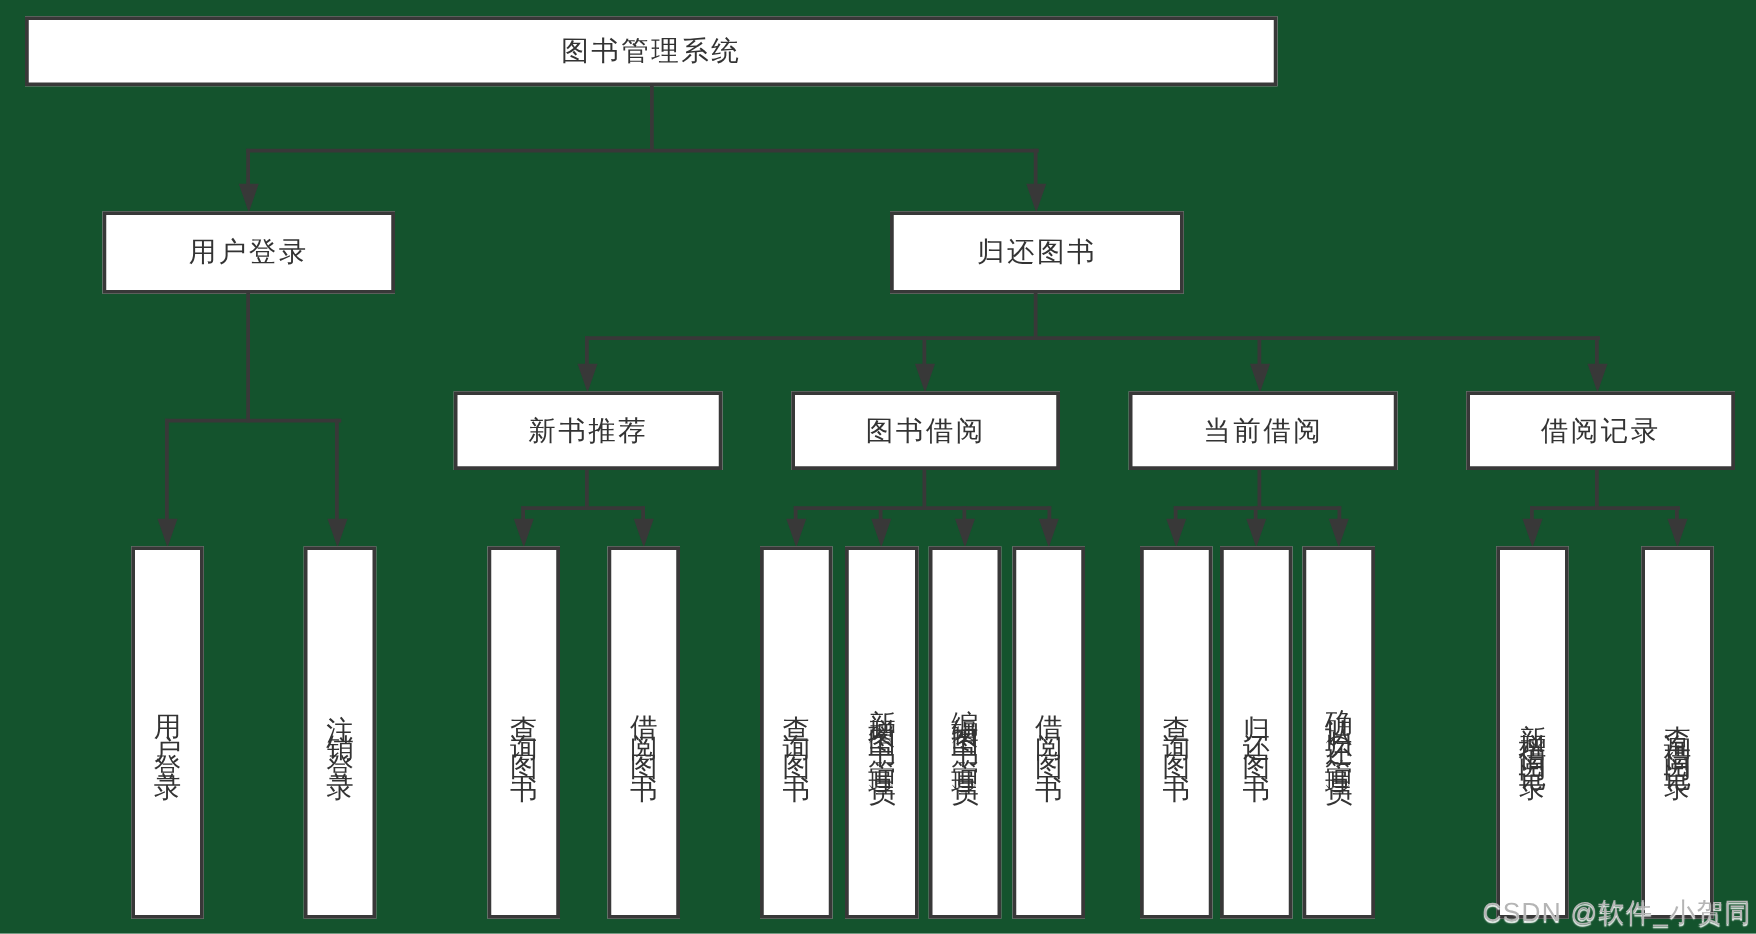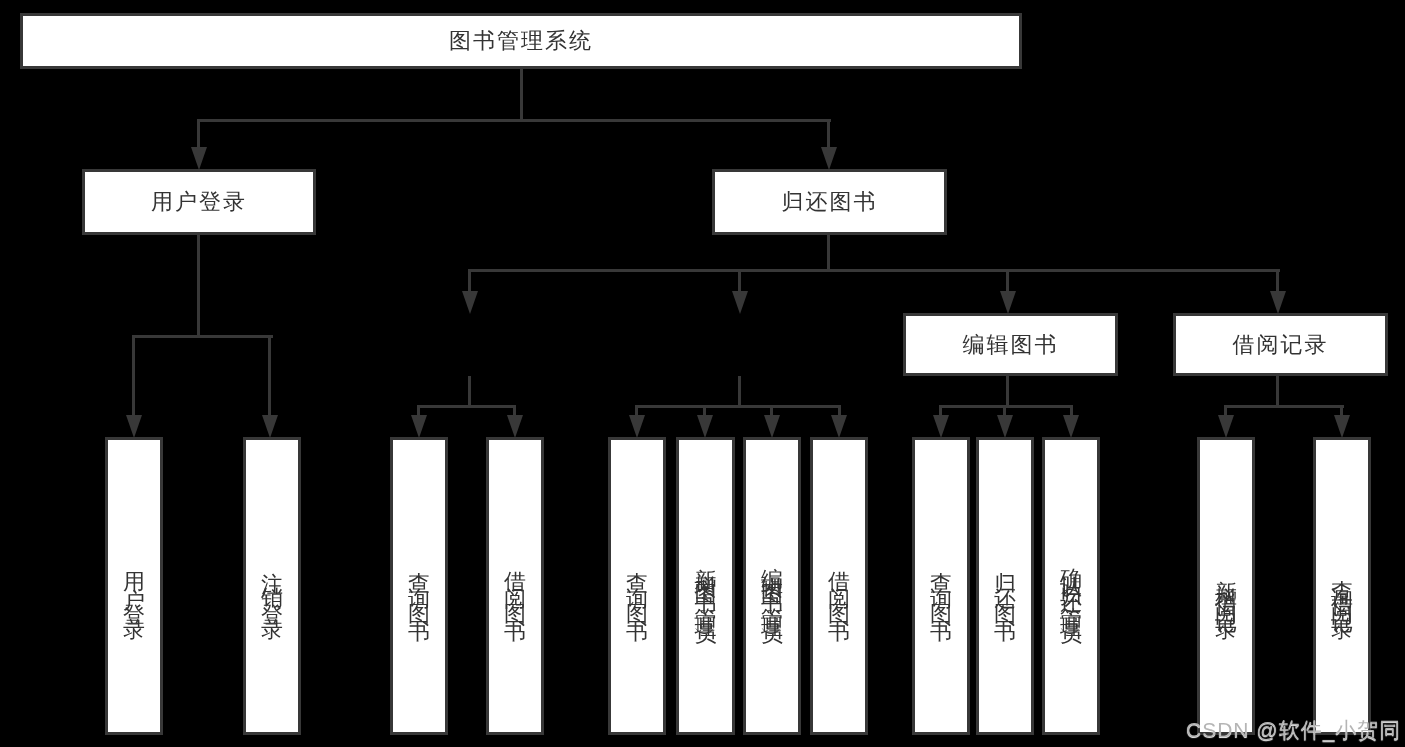--- a/index.html
+++ b/index.html
@@ -1,21 +1,21 @@
 <!DOCTYPE html>
 <html><head>
 <meta charset="utf-8">
 <style>
   * { box-sizing: border-box; margin: 0; padding: 0; }
   html, body { background: #ffffff; }
   .canvas {
     position: relative;
     width: 1405px;
     height: 747px;
-    background: #000000;
+    background: #14532d;
     font-family: "Liberation Sans", "DejaVu Sans", sans-serif;
     color: #333333;
     overflow: hidden;
   }
   .box {
     position: absolute;
     border: 3px solid #383838;
     background: #ffffff;
     display: grid;
     place-items: center;
@@ -87,21 +87,23 @@
   <div class="line" style="left:468px;top:269px;width:812px;height:3px"></div>
   <div class="line" style="left:468px;top:269px;width:3px;height:24px"></div>
   <div class="line" style="left:738px;top:269px;width:3px;height:24px"></div>
   <div class="line" style="left:1006px;top:269px;width:3px;height:24px"></div>
   <div class="line" style="left:1276px;top:269px;width:3px;height:24px"></div>
   <div class="arrow" style="left:462px;top:291px"></div>
   <div class="arrow" style="left:732px;top:291px"></div>
   <div class="arrow" style="left:1000px;top:291px"></div>
   <div class="arrow" style="left:1270px;top:291px"></div>
 
-  <div class="box" style="left:903px;top:313px;width:215px;height:63px">编辑图书</div>
+  <div class="box" style="left:363px;top:313px;width:215px;height:63px">新书推荐</div>
+  <div class="box" style="left:633px;top:313px;width:215px;height:63px">图书借阅</div>
+  <div class="box" style="left:903px;top:313px;width:215px;height:63px">当前借阅</div>
   <div class="box" style="left:1173px;top:313px;width:215px;height:63px">借阅记录</div>
 
   <div class="line" style="left:468px;top:376px;width:3px;height:32px"></div>
   <div class="line" style="left:417px;top:405px;width:99px;height:3px"></div>
   <div class="line" style="left:417px;top:405px;width:3px;height:12px"></div>
   <div class="line" style="left:513px;top:405px;width:3px;height:12px"></div>
   <div class="arrow" style="left:411px;top:415px"></div>
   <div class="arrow" style="left:507px;top:415px"></div>
 
   <div class="line" style="left:738px;top:376px;width:3px;height:32px"></div>

